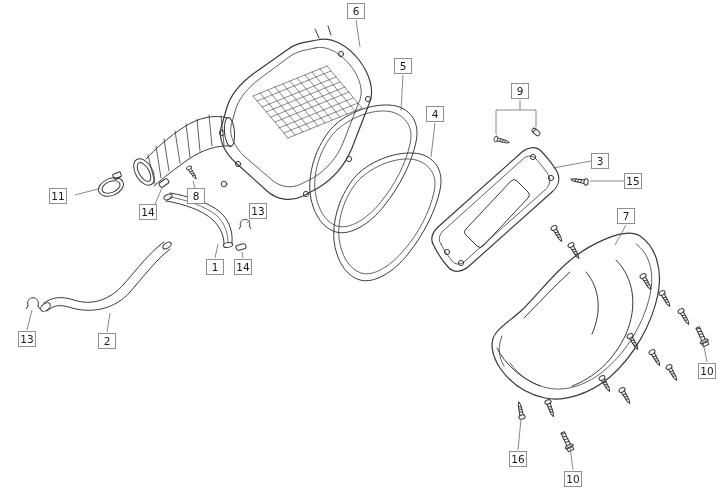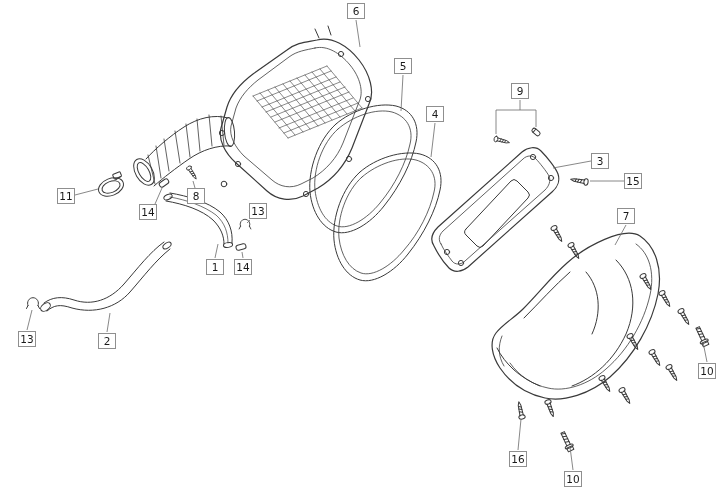--- a/index.html
+++ b/index.html
@@ -176,21 +176,21 @@
     </g>
   </svg>
 
   <div class="callout" style="left:347px;top:3px">6</div>
   <div class="callout" style="left:394px;top:58px">5</div>
   <div class="callout" style="left:426px;top:106px">4</div>
   <div class="callout" style="left:511px;top:83px">9</div>
   <div class="callout" style="left:591px;top:153px">3</div>
   <div class="callout" style="left:624px;top:173px">15</div>
   <div class="callout" style="left:617px;top:208px">7</div>
-  <div class="callout" style="left:57px;top:188px">11</div>
+  <div class="callout" style="left:49px;top:188px">11</div>
   <div class="callout" style="left:139px;top:204px">14</div>
   <div class="callout" style="left:187px;top:188px">8</div>
   <div class="callout" style="left:249px;top:203px">13</div>
   <div class="callout" style="left:206px;top:259px">1</div>
   <div class="callout" style="left:234px;top:259px">14</div>
   <div class="callout" style="left:98px;top:333px">2</div>
   <div class="callout" style="left:18px;top:331px">13</div>
   <div class="callout" style="left:509px;top:451px">16</div>
   <div class="callout" style="left:564px;top:471px">10</div>
   <div class="callout" style="left:698px;top:363px">10</div>

